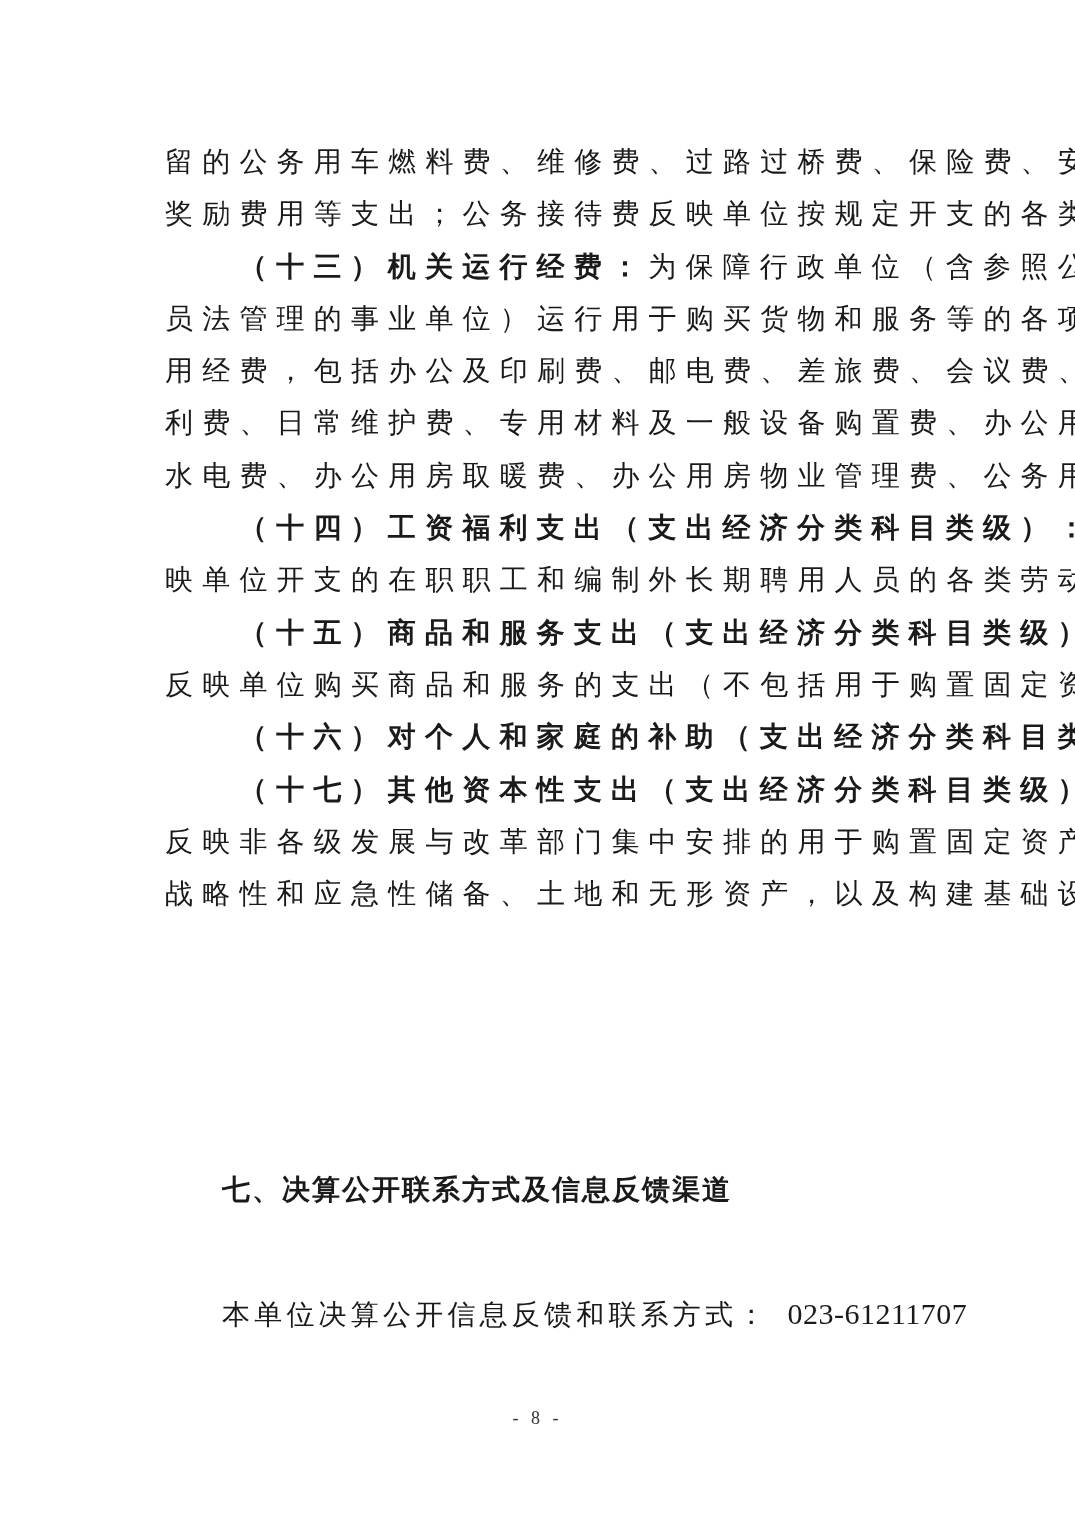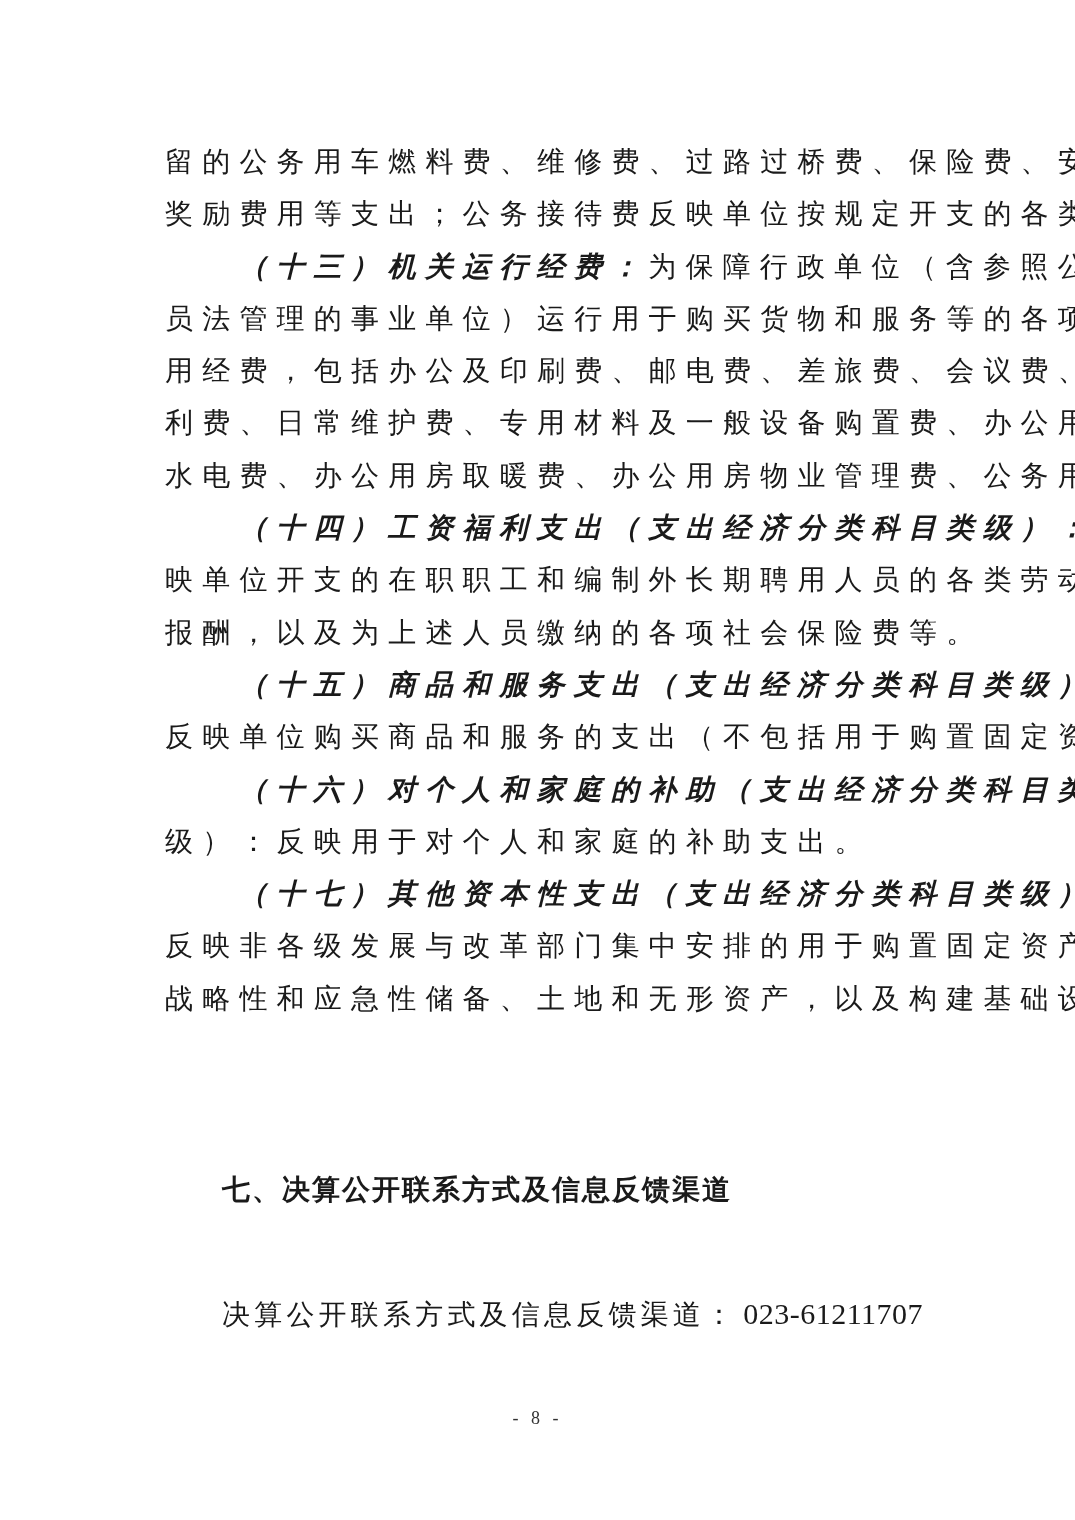--- a/index.html
+++ b/index.html
@@ -35,21 +35,20 @@
       font-size: 28px;
       letter-spacing: 9.2px;
       white-space: nowrap;
       overflow: visible;
     }
     .line.indent {
       padding-left: 74px;
     }
     .line.bold-lead .lead {
       font-weight: bold;
-      font-style: italic;
     }
     .heading {
       position: absolute;
       left: 222px;
       top: 1164px;
       font-family: "DejaVu Sans", "Liberation Sans", sans-serif;
       font-weight: bold;
       font-size: 28px;
       letter-spacing: 2px;
       line-height: 52px;
@@ -61,21 +60,21 @@
       top: 1288px;
       font-size: 28px;
       letter-spacing: 4.2px;
       line-height: 52px;
       white-space: nowrap;
     }
     .contact .phone {
       font-family: "Liberation Serif", serif;
       font-size: 30px;
       letter-spacing: 0.5px;
-      margin-left: 6px;
+      margin-left: 18px;
     }
     .page-number {
       position: absolute;
       left: 0;
       width: 1075px;
       top: 1408px;
       text-align: center;
       font-family: "Liberation Serif", serif;
       font-size: 18px;
       color: #333333;
@@ -93,32 +92,30 @@
     <div class="line">奖励费用等支出；公务接待费反映单位按规定开支的各类公</div>
 
     <div class="line indent bold-lead"><span class="lead">（十三）机关运行经费：</span><span>为保障行政单位（含参照公务</span></div>
     <div class="line">员法管理的事业单位）运行用于购买货物和服务等的各项公</div>
     <div class="line">用经费，包括办公及印刷费、邮电费、差旅费、会议费、福</div>
     <div class="line">利费、日常维护费、专用材料及一般设备购置费、办公用房</div>
     <div class="line">水电费、办公用房取暖费、办公用房物业管理费、公务用车</div>
 
     <div class="line indent bold-lead"><span class="lead">（十四）工资福利支出（支出经济分类科目类级）：</span></div>
     <div class="line">映单位开支的在职职工和编制外长期聘用人员的各类劳动</div>
-    <div class="line">报酬，以及为上述人员缴纳的各项社会保险费等。</div>
 
     <div class="line indent bold-lead"><span class="lead">（十五）商品和服务支出（支出经济分类科目类级）：</span><span></span></div>
     <div class="line">反映单位购买商品和服务的支出（不包括用于购置固定资产</div>
 
     <div class="line indent bold-lead"><span class="lead">（十六）对个人和家庭的补助（支出经济分类科目类</span><span></span></div>
-    <div class="line">级）：反映用于对个人和家庭的补助支出。</div>
 
     <div class="line indent bold-lead"><span class="lead">（十七）其他资本性支出（支出经济分类科目类级）：</span><span></span></div>
     <div class="line">反映非各级发展与改革部门集中安排的用于购置固定资产、</div>
     <div class="line">战略性和应急性储备、土地和无形资产，以及构建基础设施、</div>
   </div>
 
   <div class="heading">七、决算公开联系方式及信息反馈渠道</div>
 
-  <div class="contact"><span>决算公开联系方式及信息反馈渠道：</span><span class="phone">023-61211707</span></div>
+  <div class="contact"><span>本单位决算公开信息反馈和联系方式：</span><span class="phone">023-61211707</span></div>
 
   <div class="page-number">- 8 -</div>
 
 </div>
 
 </body></html>

